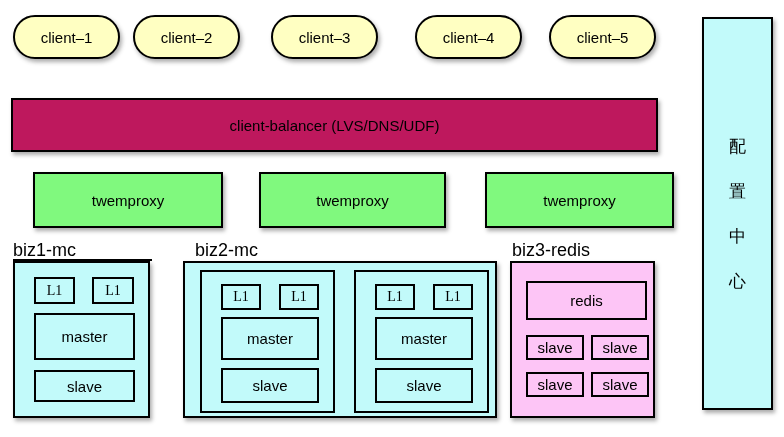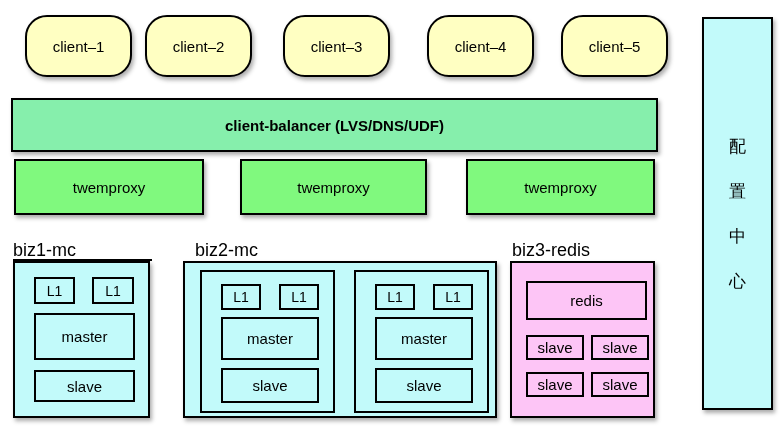--- a/index.html
+++ b/index.html
@@ -4,32 +4,32 @@
 <style>
   html,body{margin:0;padding:0;background:#ffffff;}
   body{font-family:"Liberation Sans", sans-serif; color:#000;}
   #canvas{position:relative;width:784px;height:437px;background:#fff;overflow:hidden;}
 
   .box{position:absolute;border:2px solid #000;box-sizing:border-box;
        display:flex;align-items:center;justify-content:center;
        font-size:15px;line-height:1;}
   .shadow{box-shadow:2px 3px 4px rgba(70,70,70,0.45);}
 
-  .client{background:#FFFFC2;border-radius:22px;width:107px;height:62px;top:15px;margin-left:12px;}
-  .balancer{background:#86efac;left:11px;top:98px;width:647px;height:54px;font-weight:bold;}
-  .proxy{background:#80F97E;top:159px;height:56px;}
+  .client{background:#FFFFC2;border-radius:22px;width:107px;height:44px;top:15px;}
+  .balancer{background:#be185d;left:11px;top:98px;width:647px;height:54px;}
+  .proxy{background:#80F97E;top:172px;height:56px;margin-left:19px;}
 
   .cluster-label{position:absolute;font-size:18px;height:18px;line-height:18px;}
   .underlined{border-bottom:2px solid #000;}
 
   .cluster{background:#C2FAFA;}
   .inner{position:absolute;border:2px solid #000;box-sizing:border-box;
          display:flex;align-items:center;justify-content:center;
          font-size:15px;background:inherit;}
-  .l1{font-size:14px;}
+  .l1{font-size:14px;font-family:Liberation Serif, serif;}
 
   .biz1{left:13px;top:261px;width:137px;height:157px;}
   .biz2{left:183px;top:261px;width:314px;height:157px;}
   .shard{position:absolute;top:7px;width:135px;height:143px;border:2px solid #000;
          box-sizing:border-box;background:inherit;}
 
   .biz3{left:510px;top:261px;width:145px;height:157px;background:#FDC5F6;text-align:center;}
 
   .config{left:702px;top:17px;width:71px;height:393px;background:#C2FAFA;
           flex-direction:column;gap:28px;font-size:17px;}

